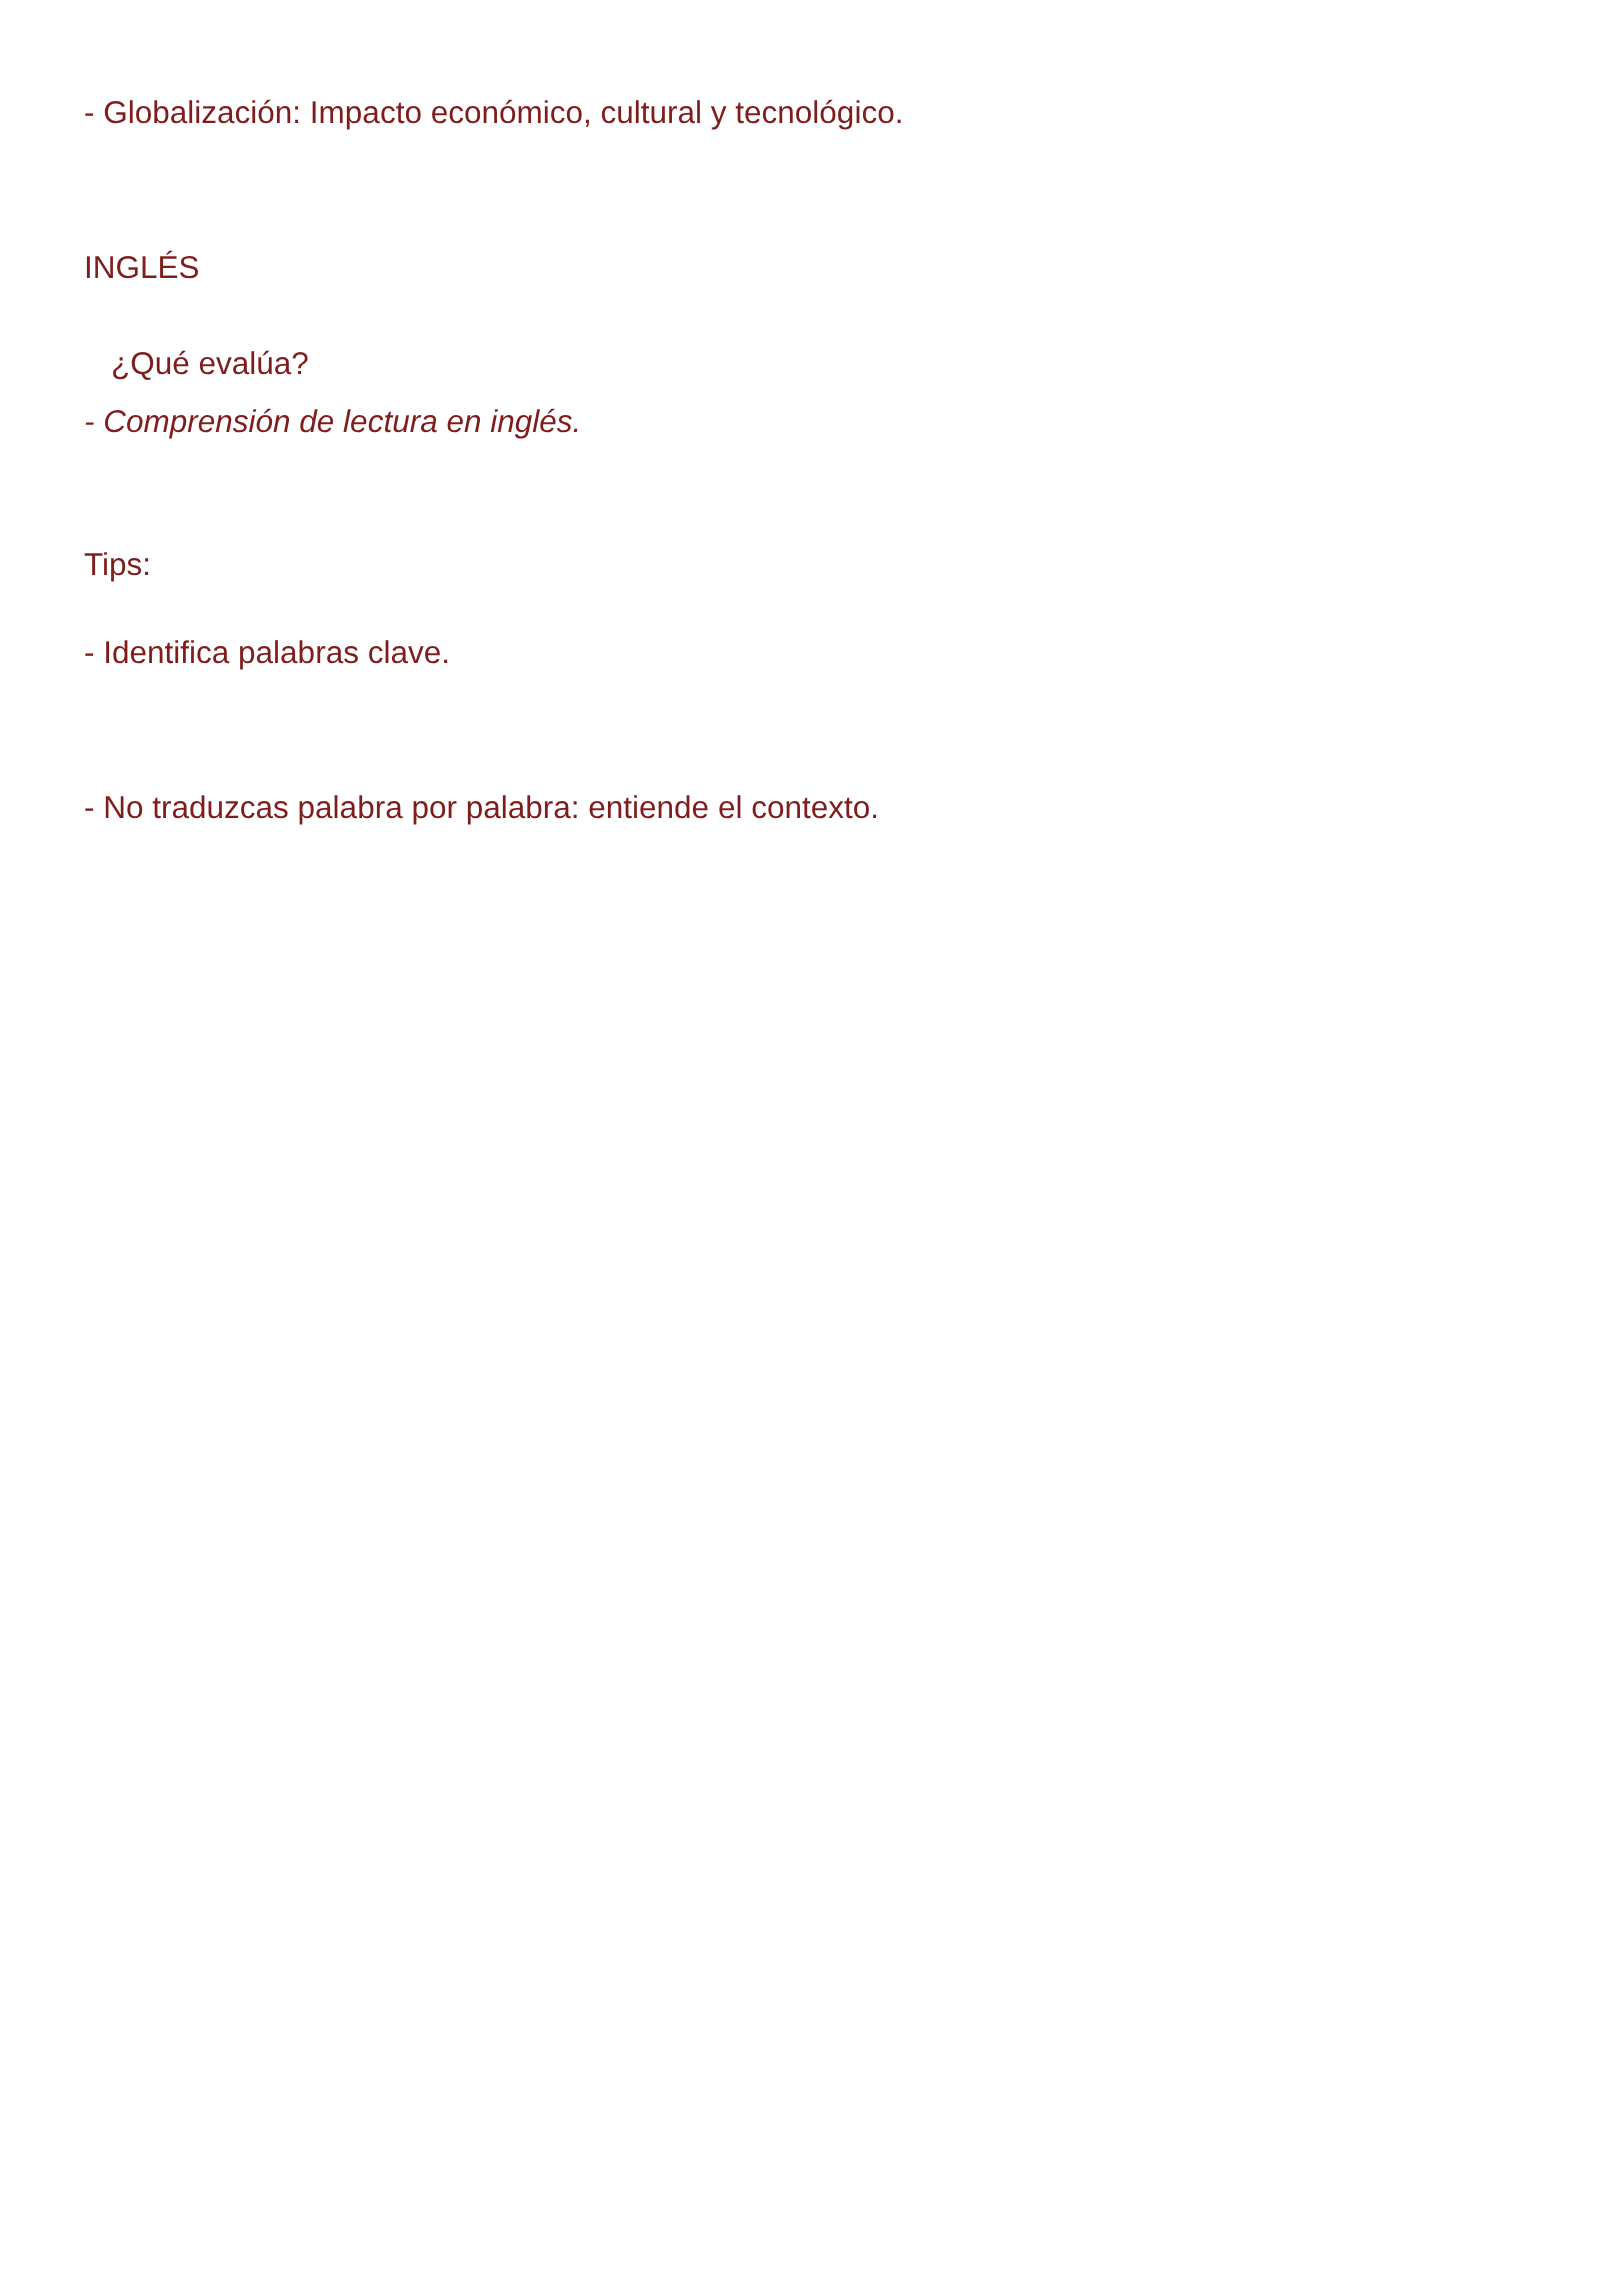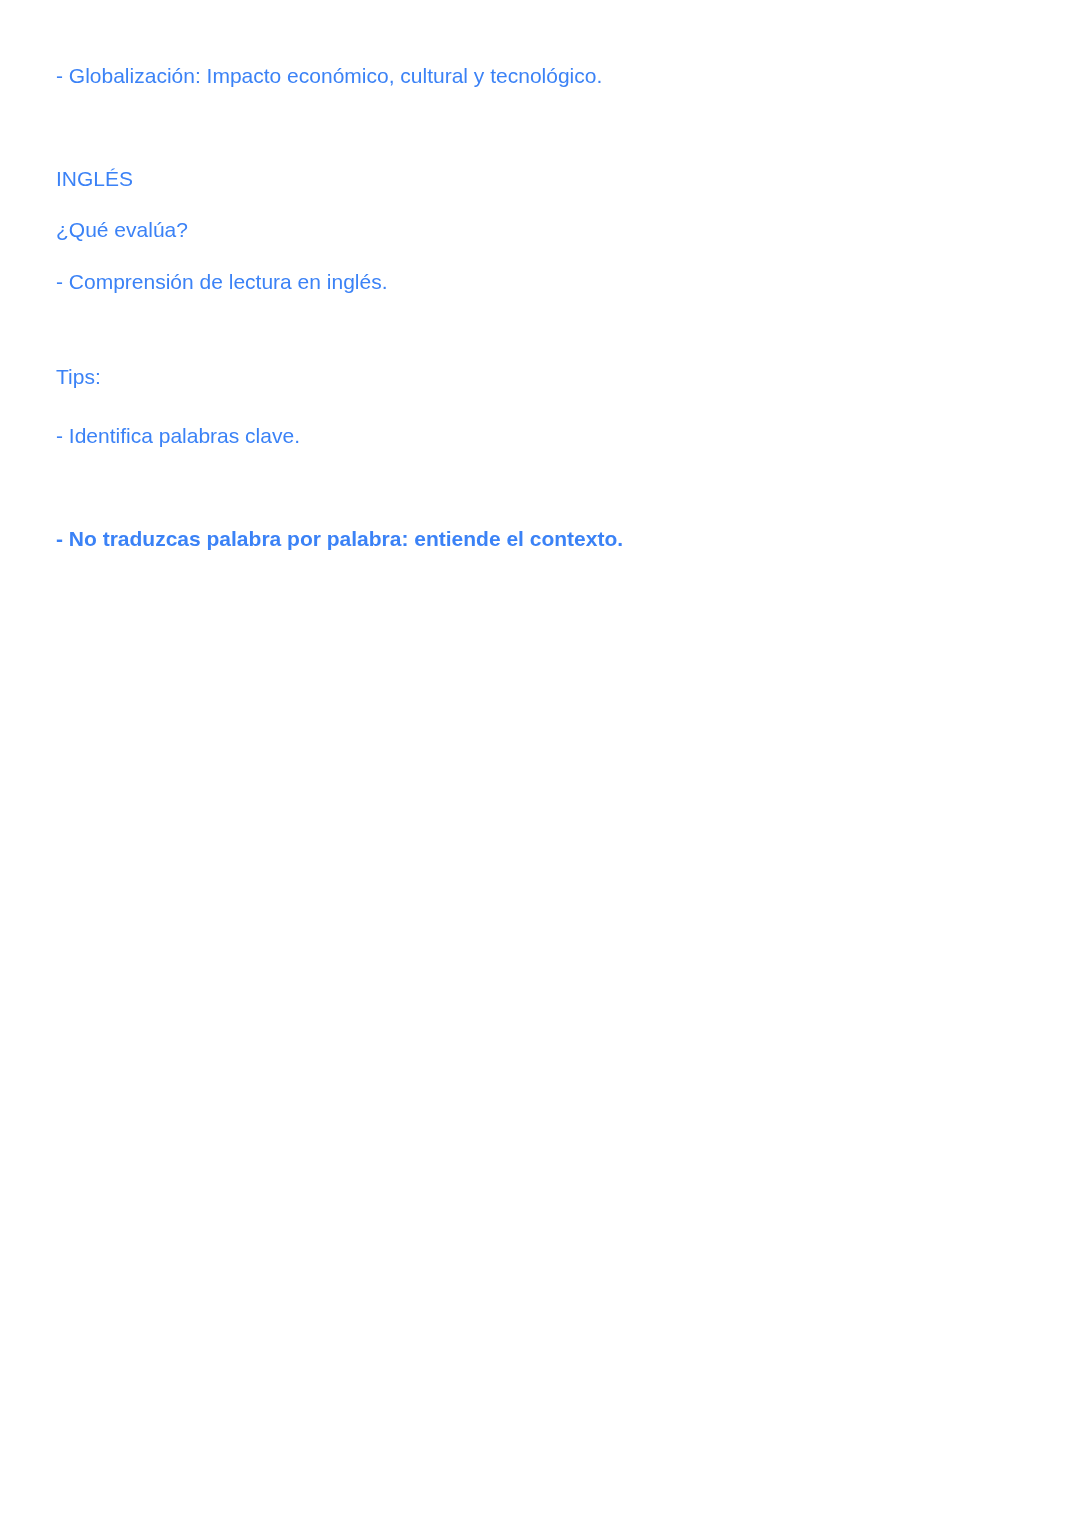--- a/index.html
+++ b/index.html
@@ -20,29 +20,29 @@
       left: 0; top: 0;
       width: 1080px; height: 1527px;
       background: #ffffff;
     }
     .line {
       position: absolute;
       left: 56px;
       font-size: 21px;
       line-height: 26px;
       white-space: nowrap;
-      color: #3b82f6;
+      color: #7f1d1d;
     }
   </style>
 </head>
 <body>
 
 <div class="page">
   <div class="line" style="top:63px;">- Globalización: Impacto económico, cultural y tecnológico.</div>
 
   <div class="line" style="top:166px;">INGLÉS</div>
-  <div class="line" style="top:217px;">¿Qué evalúa?</div>
-  <div class="line" style="top:269px;">- Comprensión de lectura en inglés.</div>
+  <div class="line" style="top:230px;margin-left:18px;">¿Qué evalúa?</div>
+  <div class="line" style="top:269px;font-style:italic;">- Comprensión de lectura en inglés.</div>
 
   <div class="line" style="top:364px;">Tips:</div>
   <div class="line" style="top:423px;">- Identifica palabras clave.</div>
-  <div class="line" style="top:526px;font-weight:bold;">- No traduzcas palabra por palabra: entiende el contexto.</div>
+  <div class="line" style="top:526px;">- No traduzcas palabra por palabra: entiende el contexto.</div>
 </div>
 
 </body></html>

